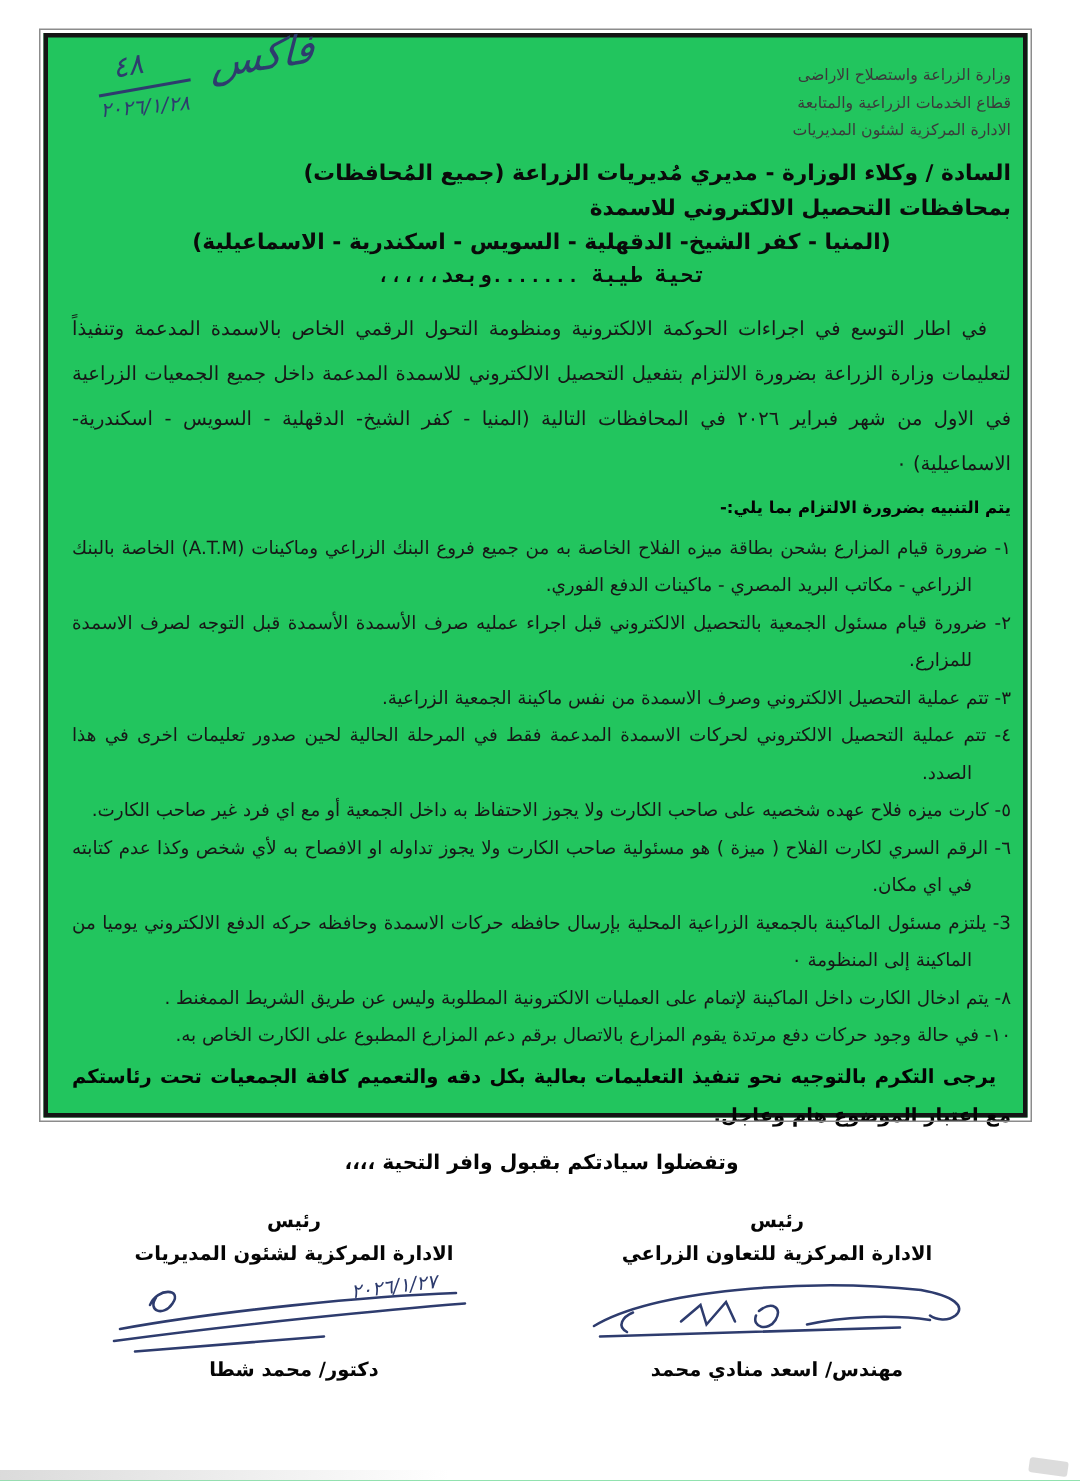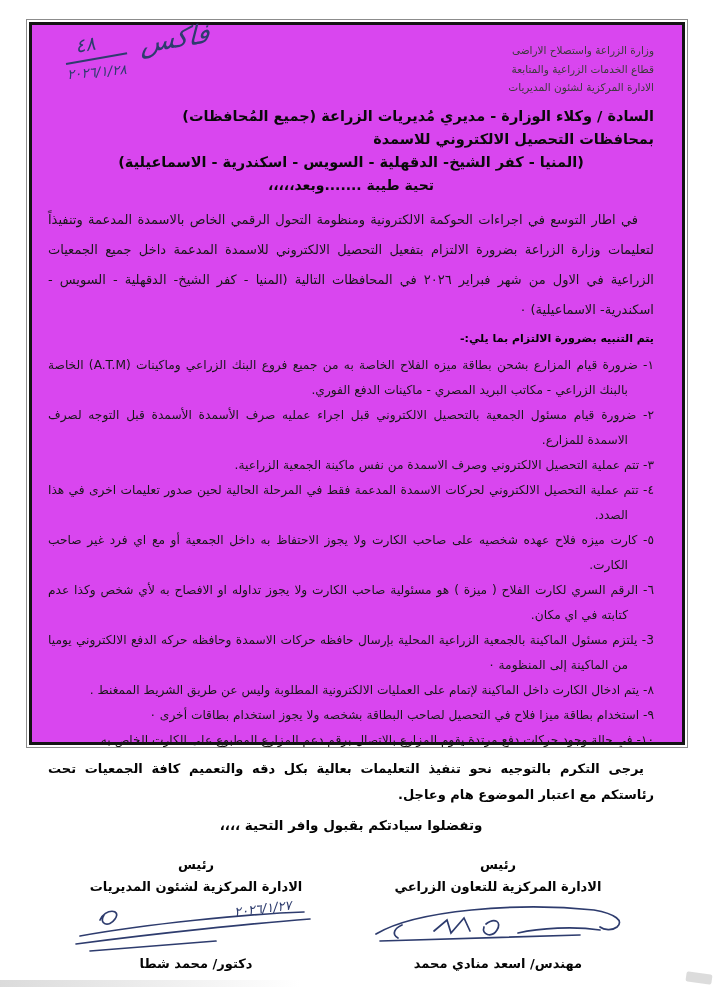--- a/index.html
+++ b/index.html
@@ -7,42 +7,42 @@
     width:720px;height:987px;position:relative;overflow:hidden;
     background:#ffffff;
     font-family:"DejaVu Sans",sans-serif;
     -webkit-font-smoothing:antialiased;
   }
   .frame{
     position:absolute;left:29px;top:22px;width:656px;height:723px;
     box-sizing:border-box;
     border:3px solid #141414;
     outline:1px solid #8c8c8c;outline-offset:2px;
-    background:#d946ef;
-    padding:6px 28px 0 16px;
+    background:#22c55e;
+    padding:6px 8px 0 16px;
     direction:rtl;
   }
   
   .annotation{
     position:absolute;top:28px;left:64px;z-index:5;
     color:#2e3c6e;direction:rtl;display:flex;align-items:flex-start;gap:16px;
     transform:rotate(-5deg);
   }
   .hw-word{font-size:27px;font-style:italic;transform:skewX(-10deg) rotate(-4deg);line-height:1;}
   .hw-frac{text-align:center;}
   .hw-num{display:block;font-size:19px;font-style:italic;line-height:1;
     padding:2px 30px 5px 12px;border-bottom:2.5px solid currentColor;transform:rotate(-5deg);}
   .hw-date{display:block;font-size:13.5px;font-style:italic;margin-top:4px;letter-spacing:1px;}
   
   .letterhead{margin-top:10px;text-align:right;font-size:10.5px;line-height:18.5px;color:#3b3b3b;}
   
   .title-block{margin-top:8px;color:#0a0a0a;}
   .t-line{font-weight:bold;font-size:14.5px;line-height:23px;text-align:right;}
   .t-center{text-align:center;}
-  .greeting{font-weight:bold;font-size:14px;line-height:23px;text-align:center;}
+  .greeting{font-weight:bold;font-size:14px;line-height:23px;text-align:center;font-family:Liberation Mono, monospace;}
   
   .intro{margin-top:8px;font-size:13px;line-height:30px;text-align:justify;
     text-indent:16px;color:#171717;}
   .notice{font-weight:bold;font-size:11px;line-height:27px;text-align:right;color:#030303;}
   .items{margin-top:1px;}
   .item{font-size:12.2px;line-height:25px;text-align:justify;color:#171717;
     padding-right:26px;text-indent:-26px;}
   
   .closing{margin-top:3px;font-weight:bold;font-size:13px;line-height:26px;
     text-align:justify;text-indent:10px;color:#040404;}
@@ -97,21 +97,20 @@
 
   <div class="items">
     <div class="item">١- ضرورة قيام المزارع بشحن بطاقة ميزه الفلاح الخاصة به من جميع فروع البنك الزراعي وماكينات (A.T.M) الخاصة بالبنك الزراعي - مكاتب البريد المصري - ماكينات الدفع الفوري.</div>
     <div class="item">٢- ضرورة قيام مسئول الجمعية بالتحصيل الالكتروني قبل اجراء عمليه صرف الأسمدة الأسمدة قبل التوجه لصرف الاسمدة  للمزارع.</div>
     <div class="item">٣- تتم عملية التحصيل الالكتروني وصرف الاسمدة من نفس ماكينة الجمعية الزراعية.</div>
     <div class="item">٤- تتم عملية التحصيل الالكتروني لحركات الاسمدة المدعمة فقط في المرحلة الحالية لحين صدور تعليمات اخرى في هذا الصدد.</div>
     <div class="item">٥- كارت ميزه فلاح عهده شخصيه على صاحب الكارت ولا يجوز الاحتفاظ به داخل الجمعية  أو مع اي فرد غير صاحب الكارت.</div>
     <div class="item">٦- الرقم السري لكارت الفلاح ( ميزة ) هو مسئولية صاحب الكارت ولا يجوز تداوله او الافصاح به لأي شخص وكذا عدم كتابته في اي مكان.</div>
     <div class="item">3- يلتزم مسئول الماكينة بالجمعية الزراعية المحلية بإرسال حافظه حركات الاسمدة وحافظه حركه الدفع الالكتروني يوميا من الماكينة إلى المنظومة ٠</div>
     <div class="item">٨- يتم ادخال الكارت داخل الماكينة لإتمام على العمليات الالكترونية المطلوبة وليس عن طريق الشريط الممغنط .</div>
-    <div class="item">٩- استخدام بطاقة ميزا فلاح في التحصيل لصاحب البطاقة بشخصه ولا يجوز استخدام بطاقات أخرى ٠</div>
     <div class="item">١٠- في حالة وجود حركات دفع مرتدة يقوم المزارع بالاتصال برقم دعم المزارع المطبوع على الكارت الخاص به.</div>
   </div>
 
   <div class="closing">يرجى التكرم بالتوجيه نحو تنفيذ التعليمات بعالية بكل دقه والتعميم كافة الجمعيات تحت رئاستكم مع اعتبار الموضوع هام وعاجل.</div>
   <div class="salute">وتفضلوا سيادتكم بقبول وافر التحية ،،،،</div>
 
   <div class="sigs">
 
     <div class="sig">
       <div class="sig-title">رئيس</div>

